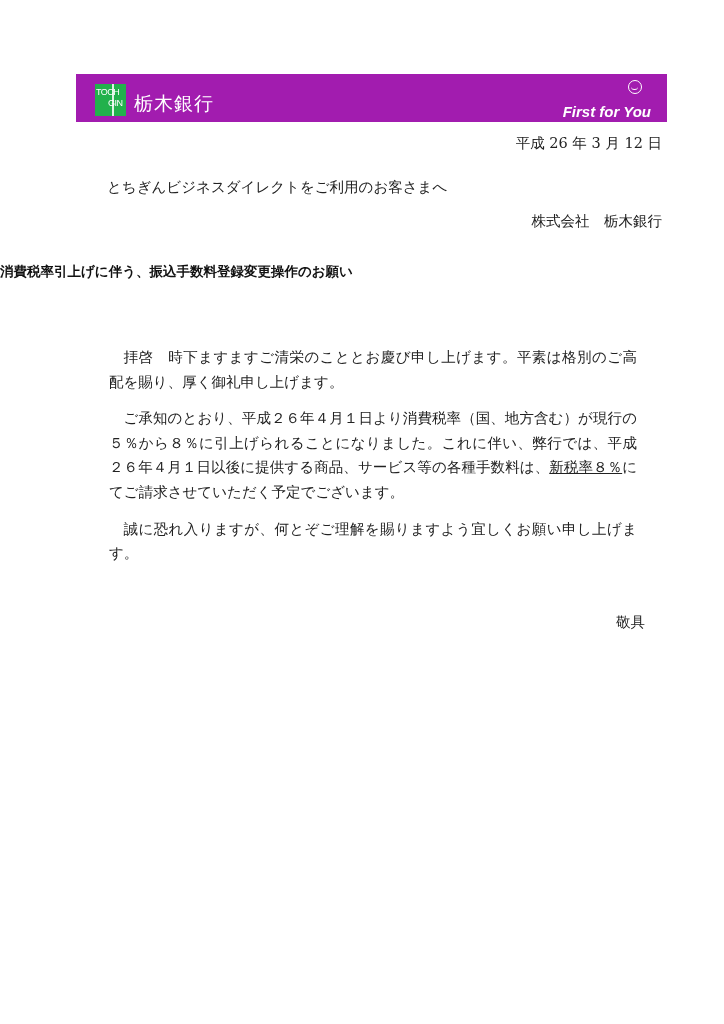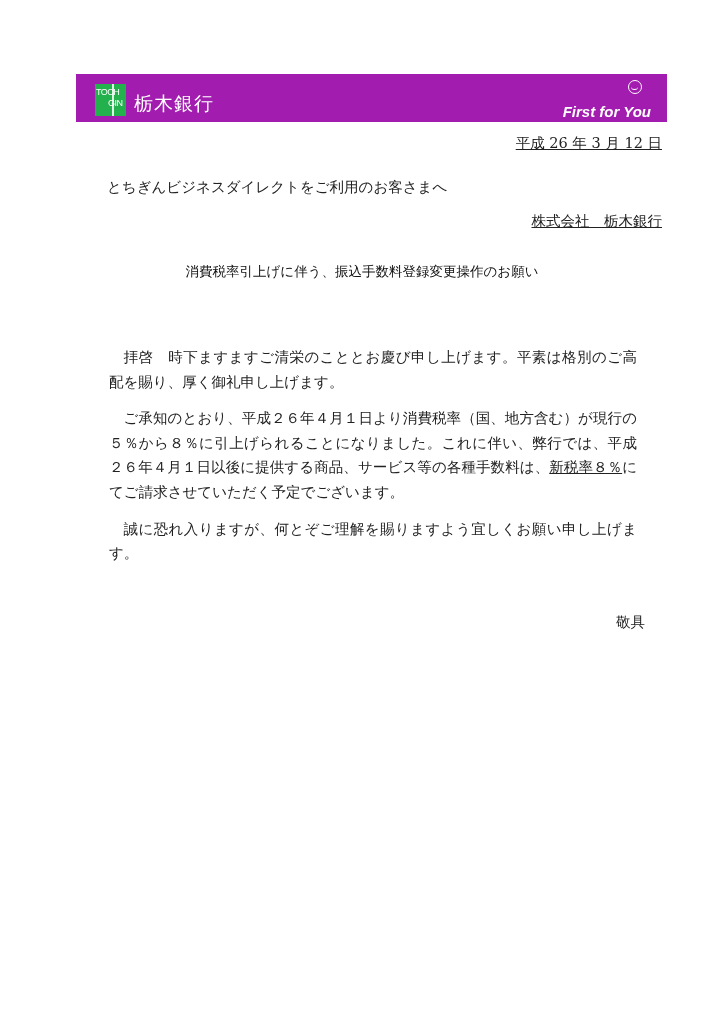--- a/index.html
+++ b/index.html
@@ -10,22 +10,22 @@
     .logo-divider { position:absolute; left:17px; top:0; width:2px; height:32px; background:#ffffff; opacity:0.85; }
     .logo-toch { position:absolute; left:1px; top:4px; font-family:"Liberation Sans",sans-serif; font-size:9px; color:#fff; letter-spacing:-0.5px; line-height:1; }
     .logo-gin { position:absolute; left:13px; top:15px; font-family:"Liberation Sans",sans-serif; font-size:9px; color:#fff; letter-spacing:-0.5px; line-height:1;text-align:center; }
     .bank-name { position:absolute; left:58px; top:20px; font-family:"DejaVu Sans",sans-serif; font-size:19px; color:#ffffff; line-height:1; letter-spacing:1px; }
     .slogan { position:absolute; right:16px; top:14px; text-align:left;margin-top:16px; }
     .slogan-main { font-family:"Liberation Sans",sans-serif; font-style:italic; font-weight:bold; font-size:15px; color:#fff; line-height:1; }
     .slogan-sub { font-family:"DejaVu Sans",sans-serif; font-style:italic; font-size:7px; color:#fff; margin-top:2px; margin-left:2px; }
     .smile { position:absolute; right:25px; top:6px; width:12px; height:12px; border:1px solid #fff; border-radius:50%; }
     .smile:after { content:""; position:absolute; left:2px; top:5px; width:7px; height:3px; border-bottom:1px solid #fff; border-radius:0 0 6px 6px; }
     .text { position:absolute; font-size:14.5px; line-height:1; white-space:nowrap; }
-    .right { right:62px;text-decoration:underline; }
-    .title { position:absolute; left:0; width:724px; top:263px; text-align:center; font-family:"DejaVu Sans",sans-serif; font-size:13.5px; color:#111; }
+    .right { right:62px; }
+    .title { position:absolute; left:0; width:724px; top:263px; text-align:left; font-family:"DejaVu Sans",sans-serif; font-size:13.5px; color:#111;font-weight:bold; }
     .body { position:absolute; left:97px; top:333px; width:552px; font-size:14.5px; line-height:24.6px; }
     .body p { margin:12px; text-indent:1em; text-align:justify; }
     .u { text-decoration:underline; }
   </style>
 </head>
 <body>
 
 <div class="banner">
   <div class="logo-box">
     <span class="logo-toch">TOCH</span>

